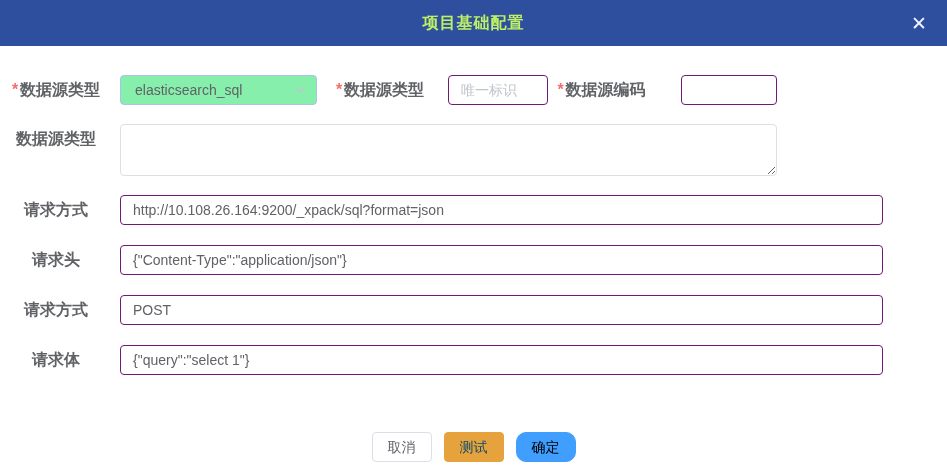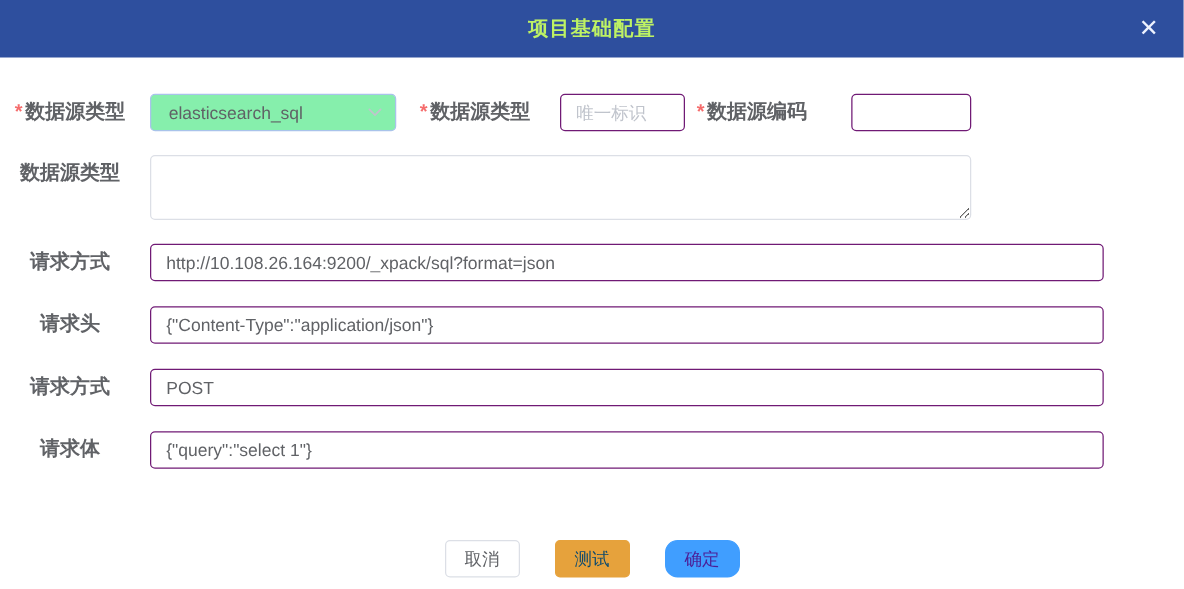--- a/index.html
+++ b/index.html
@@ -30,25 +30,25 @@
   .in-name{width:96px;}
 
   
   .sel{width:197px;height:30px;box-sizing:border-box;border:1px solid #a9c3ea;border-radius:4px;display:flex;align-items:center;justify-content:space-between;padding:0 10px 0 14px;cursor:pointer;background:#86efac;}
   .sel-text{font-size:14px;color:#606266;}
   .sel .chev{display:flex;align-items:center;}
 
   .ta{box-sizing:border-box;width:657px;height:52px;border:1px solid #dcdfe6;border-radius:4px;font-size:14px;color:#606266;padding:5px 12px;font-family:inherit;resize:vertical;outline:none;}
 
   
-  .dlg-footer{display:flex;justify-content:center;gap:28px;margin-top:57px;}
+  .dlg-footer{display:flex;justify-content:center;gap:12px;margin-top:57px;}
   .btn{height:30px;min-width:52px;padding:0 15px;border-radius:4px;font-size:14px;line-height:28px;cursor:pointer;border:1px solid transparent;font-family:inherit;}
   .btn-cancel{background:#ffffff;border-color:#dcdfe6;color:#606266;}
   .btn-test{background:#e6a23c;color:#0c4a6e;border-color:#e6a23c;}
-  .btn-confirm{background:#409eff;color:#4c1d95;border-color:#409eff;border-radius:10px;}
+  .btn-confirm{background:#409eff;color:#000000;border-color:#409eff;border-radius:10px;}
 </style>
 </head>
 <body>
 
 <div class="dialog">
 
   <div class="dlg-header">
     <span class="dlg-title">项目基础配置</span>
     <button class="dlg-close">✕</button>
   </div>

